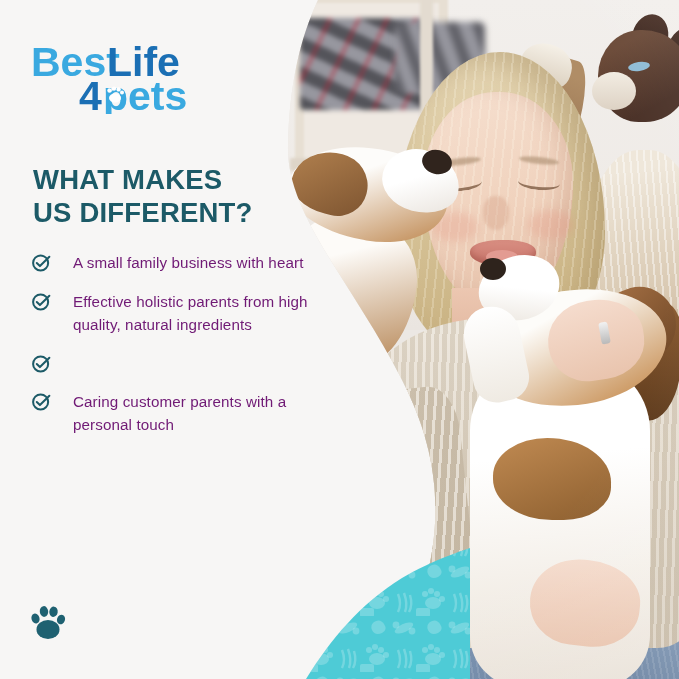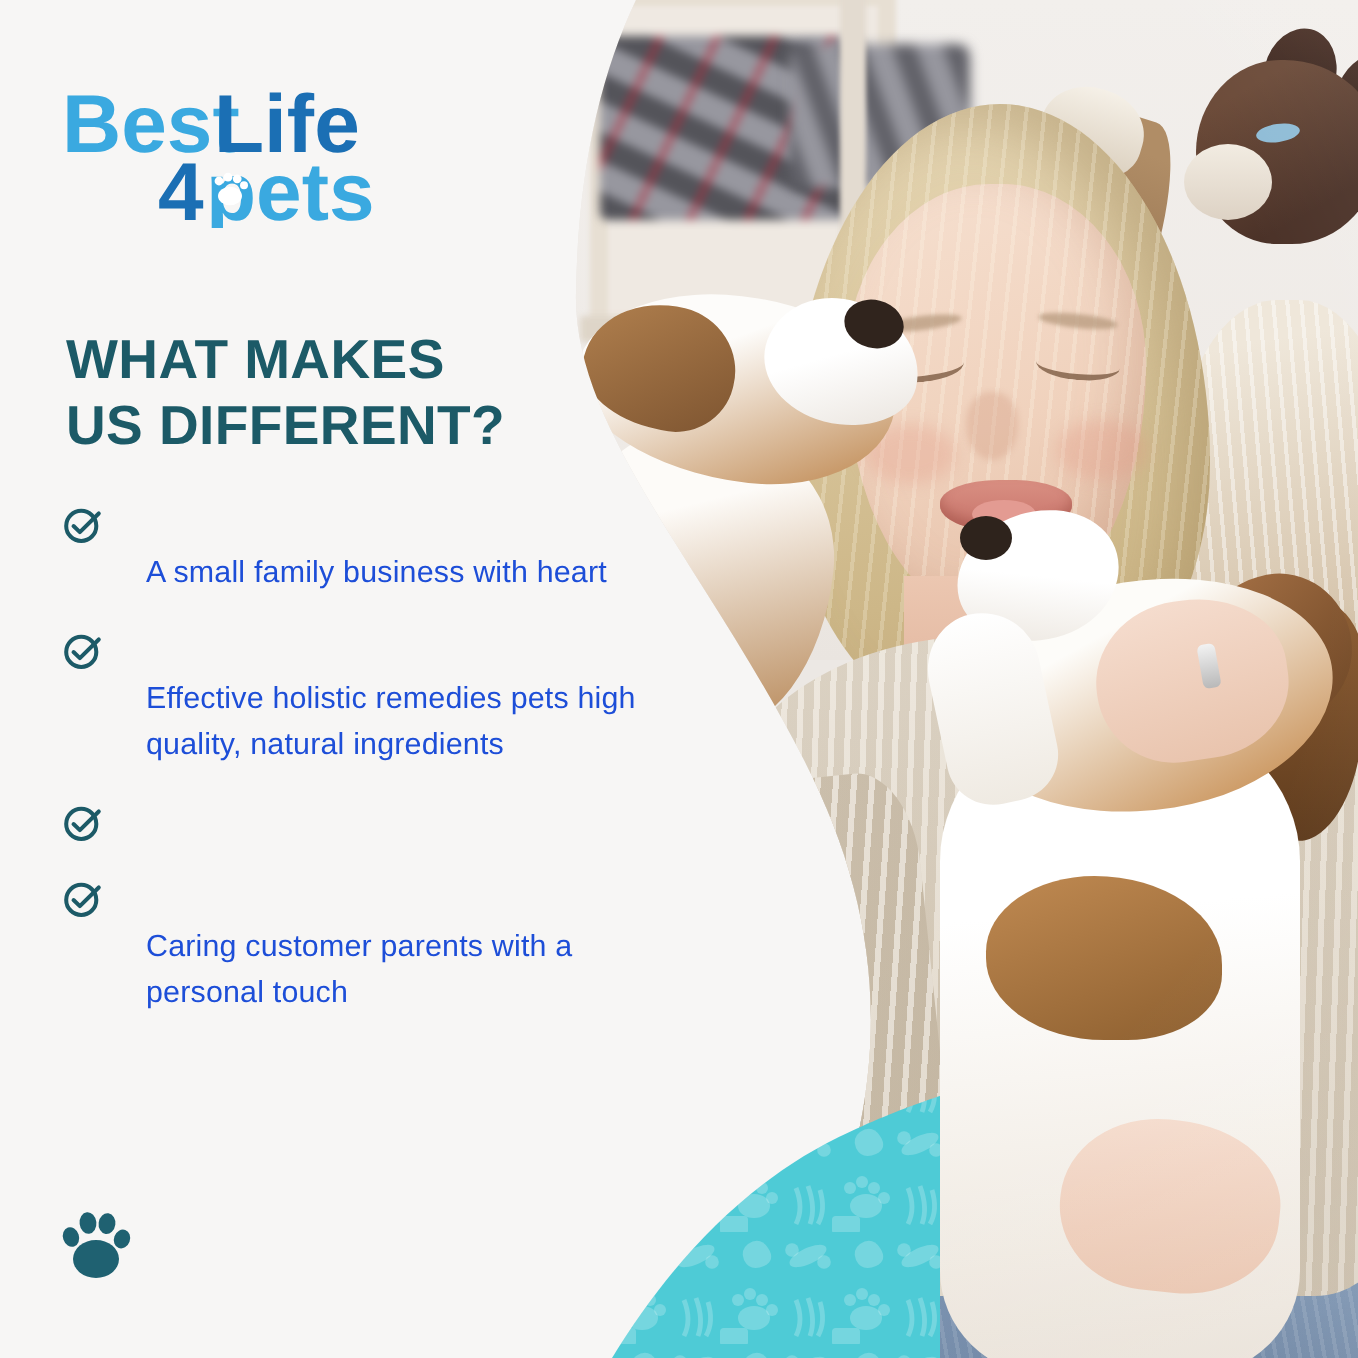--- a/index.html
+++ b/index.html
@@ -381,27 +381,26 @@
     align-items: flex-start;
     margin-bottom: 16px;
   }
   .bullet .check {
     flex: 0 0 auto;
     width: 21px; height: 21px;
     margin-top: 1px;
   }
   .bullet .btext {
     margin-left: 21px;
-    color: #1d4ed8;
+    color: #701a75;
     font-size: 15.2px;
     line-height: 1.52;
     letter-spacing: .1px;
     max-width: 282px;
     white-space: pre-line;
-    margin-top: 24px;
   }
 
   .pawmark {
     position: absolute;
     left: 28px; top: 603px;
     width: 40px; height: 38px;
   }
 </style>
 </head>
 <body>
@@ -534,21 +533,21 @@
           <path d="M6.6 12.6 L10.2 16.1 L21 5.4" fill="none" stroke="#1c5a67" stroke-width="2.3" stroke-linecap="round" stroke-linejoin="round"></path>
         </svg>
         <div class="btext">A small family business with heart</div>
       </div>
 
       <div class="bullet">
         <svg class="check" viewBox="0 0 24 24">
           <circle cx="11" cy="12.5" r="8.6" fill="none" stroke="#1c5a67" stroke-width="2.3"></circle>
           <path d="M6.6 12.6 L10.2 16.1 L21 5.4" fill="none" stroke="#1c5a67" stroke-width="2.3" stroke-linecap="round" stroke-linejoin="round"></path>
         </svg>
-        <div class="btext">Effective holistic remedies pets high
+        <div class="btext">Effective holistic parents from high
 quality, natural ingredients</div>
       </div>
 
       <div class="bullet">
         <svg class="check" viewBox="0 0 24 24">
           <circle cx="11" cy="12.5" r="8.6" fill="none" stroke="#1c5a67" stroke-width="2.3"></circle>
           <path d="M6.6 12.6 L10.2 16.1 L21 5.4" fill="none" stroke="#1c5a67" stroke-width="2.3" stroke-linecap="round" stroke-linejoin="round"></path>
         </svg>
       </div>
 

